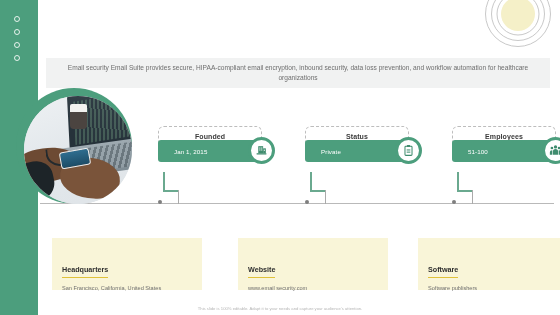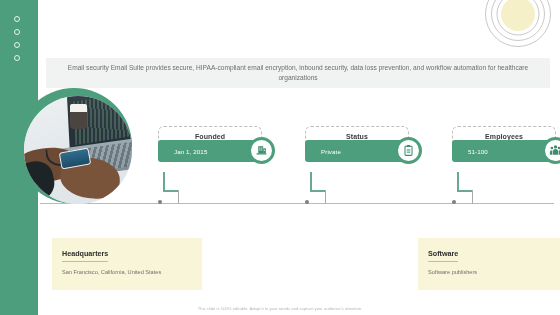--- a/index.html
+++ b/index.html
@@ -221,21 +221,21 @@
     display: flex; align-items: center; justify-content: center;
     z-index: 9;
   }
   .tcard-icon svg { width: 13px; height: 13px; display: block; }
 
   
   .bcard {
     position: absolute; top: 238px;
     width: 150px; height: 52px;
     background: #f9f5d8;
-    padding: 4px 10px 0 10px;
+    padding: 20px 10px 0 10px;
     z-index: 5;
   }
   .bcard-title {
     font-size: 7.2px; font-weight: bold; color: #2e2e2e;
     display: inline-block;
     padding-bottom: 3px;
     border-bottom: 1.4px solid #e0c13a;
   }
   .bcard-body {
     margin-top: 6px;
@@ -365,20 +365,24 @@
         <path d="M22.4 20v-4.6a3.9 3.9 0 0 0-3.9-3.9h-.6v8.5z"></path>
       </svg>
     </div>
   </div>
 
   <div class="bcard" style="left:52px">
     <span class="bcard-title">Headquarters</span>
     <div class="bcard-body">San Francisco, California, United States</div>
   </div>
 
+  <div class="bcard" style="left:238px">
+    <span class="bcard-title">Website</span>
+    <div class="bcard-body">www.email security.com</div>
+  </div>
 
   <div class="bcard" style="left:418px">
     <span class="bcard-title">Software</span>
     <div class="bcard-body">Software publishers</div>
   </div>
 
   <div class="footer">This slide is 100% editable. Adapt it to your needs and capture your audience's attention.</div>
 
 </div>
 

